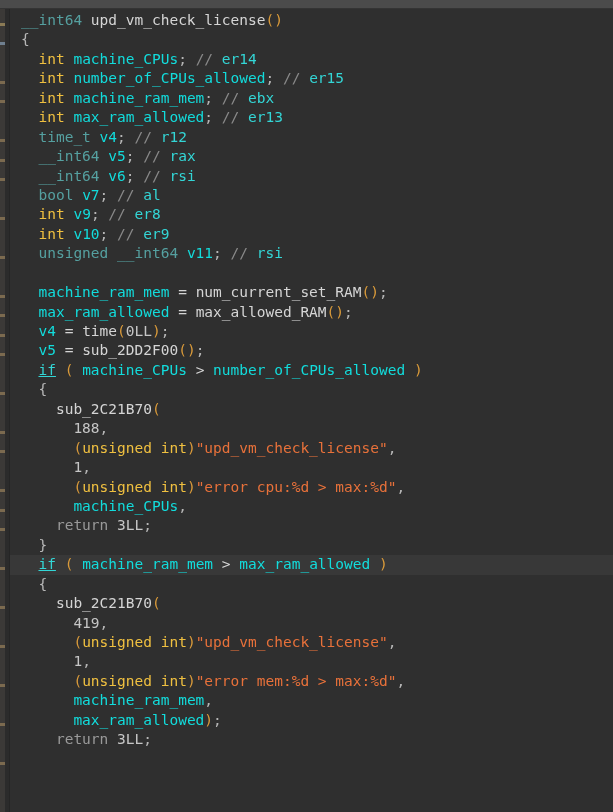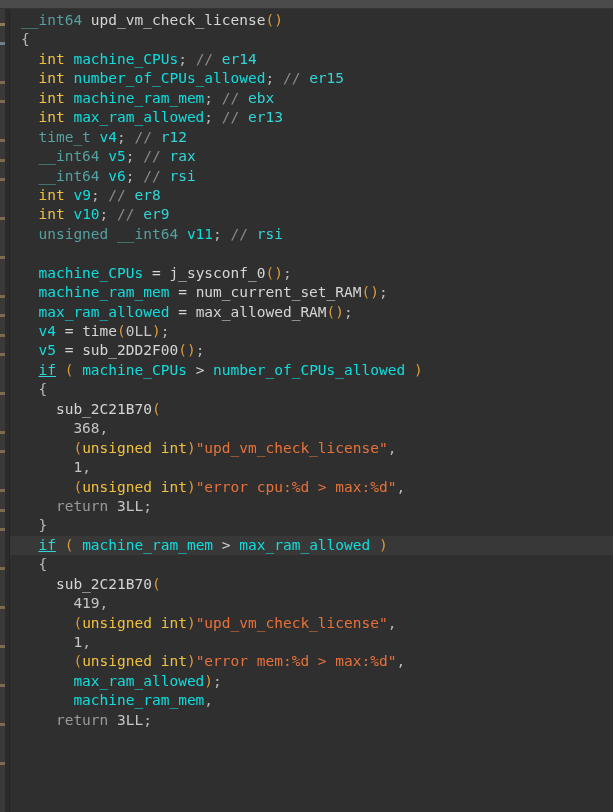--- a/index.html
+++ b/index.html
@@ -147,45 +147,46 @@
     <div class="code-area" id="code-area">
         <div class="code-line"><span class="t-type">__int64</span><span class="t-plain"> </span><span class="t-func">upd_vm_check_license</span><span class="t-punct">()</span></div>
         <div class="code-line"><span class="t-plain">{</span></div>
         <div class="code-line"><span class="t-plain">  </span><span class="t-kw">int</span><span class="t-plain"> </span><span class="t-var">machine_CPUs</span><span class="t-plain">; </span><span class="t-comment">// </span><span class="t-reg">er14</span></div>
         <div class="code-line"><span class="t-plain">  </span><span class="t-kw">int</span><span class="t-plain"> </span><span class="t-var">number_of_CPUs_allowed</span><span class="t-plain">; </span><span class="t-comment">// </span><span class="t-reg">er15</span></div>
         <div class="code-line"><span class="t-plain">  </span><span class="t-kw">int</span><span class="t-plain"> </span><span class="t-var">machine_ram_mem</span><span class="t-plain">; </span><span class="t-comment">// </span><span class="t-reg">ebx</span></div>
         <div class="code-line"><span class="t-plain">  </span><span class="t-kw">int</span><span class="t-plain"> </span><span class="t-var">max_ram_allowed</span><span class="t-plain">; </span><span class="t-comment">// </span><span class="t-reg">er13</span></div>
         <div class="code-line"><span class="t-plain">  </span><span class="t-type">time_t</span><span class="t-plain"> </span><span class="t-var">v4</span><span class="t-plain">; </span><span class="t-comment">// </span><span class="t-reg">r12</span></div>
         <div class="code-line"><span class="t-plain">  </span><span class="t-type">__int64</span><span class="t-plain"> </span><span class="t-var">v5</span><span class="t-plain">; </span><span class="t-comment">// </span><span class="t-reg">rax</span></div>
         <div class="code-line"><span class="t-plain">  </span><span class="t-type">__int64</span><span class="t-plain"> </span><span class="t-var">v6</span><span class="t-plain">; </span><span class="t-comment">// </span><span class="t-reg">rsi</span></div>
+        <div class="code-line"><span class="t-plain">  </span><span class="t-type">bool</span><span class="t-plain"> </span><span class="t-var">v7</span><span class="t-plain">; </span><span class="t-comment">// </span><span class="t-reg">al</span></div>
         <div class="code-line"><span class="t-plain">  </span><span class="t-kw">int</span><span class="t-plain"> </span><span class="t-var">v9</span><span class="t-plain">; </span><span class="t-comment">// </span><span class="t-reg">er8</span></div>
         <div class="code-line"><span class="t-plain">  </span><span class="t-kw">int</span><span class="t-plain"> </span><span class="t-var">v10</span><span class="t-plain">; </span><span class="t-comment">// </span><span class="t-reg">er9</span></div>
         <div class="code-line"><span class="t-plain">  </span><span class="t-type">unsigned __int64</span><span class="t-plain"> </span><span class="t-var">v11</span><span class="t-plain">; </span><span class="t-comment">// </span><span class="t-reg">rsi</span></div>
         <div class="code-line">&nbsp;</div>
-        <div class="code-line"><span class="t-plain">  </span><span class="t-var">machine_CPUs</span><span class="t-plain"> </span><span class="t-op">=</span><span class="t-plain"> </span><span class="t-func">j_sysconf_0</span><span class="t-punct">()</span><span class="t-plain">;</span></div>
         <div class="code-line"><span class="t-plain">  </span><span class="t-var">machine_ram_mem</span><span class="t-plain"> </span><span class="t-op">=</span><span class="t-plain"> </span><span class="t-func">num_current_set_RAM</span><span class="t-punct">()</span><span class="t-plain">;</span></div>
         <div class="code-line"><span class="t-plain">  </span><span class="t-var">max_ram_allowed</span><span class="t-plain"> </span><span class="t-op">=</span><span class="t-plain"> </span><span class="t-func">max_allowed_RAM</span><span class="t-punct">()</span><span class="t-plain">;</span></div>
         <div class="code-line"><span class="t-plain">  </span><span class="t-var">v4</span><span class="t-plain"> </span><span class="t-op">=</span><span class="t-plain"> </span><span class="t-func">time</span><span class="t-punct">(</span><span class="t-num">0LL</span><span class="t-punct">)</span><span class="t-plain">;</span></div>
         <div class="code-line"><span class="t-plain">  </span><span class="t-var">v5</span><span class="t-plain"> </span><span class="t-op">=</span><span class="t-plain"> </span><span class="t-func">sub_2DD2F00</span><span class="t-punct">()</span><span class="t-plain">;</span></div>
         <div class="code-line"><span class="t-plain">  </span><span class="t-flow">if</span><span class="t-plain"> </span><span class="t-punct">(</span><span class="t-plain"> </span><span class="t-var">machine_CPUs</span><span class="t-plain"> </span><span class="t-op">&gt;</span><span class="t-plain"> </span><span class="t-var">number_of_CPUs_allowed</span><span class="t-plain"> </span><span class="t-punct">)</span></div>
         <div class="code-line"><span class="t-plain">  {</span></div>
         <div class="code-line"><span class="t-plain">    </span><span class="t-func">sub_2C21B70</span><span class="t-punct">(</span></div>
-        <div class="code-line"><span class="t-plain">      </span><span class="t-num">368</span><span class="t-plain">,</span></div>
+        <div class="code-line"><span class="t-plain">      </span><span class="t-num">188</span><span class="t-plain">,</span></div>
         <div class="code-line"><span class="t-plain">      </span><span class="t-punct">(</span><span class="t-kw">unsigned int</span><span class="t-punct">)</span><span class="t-str">"upd_vm_check_license"</span><span class="t-plain">,</span></div>
         <div class="code-line"><span class="t-plain">      </span><span class="t-num">1</span><span class="t-plain">,</span></div>
         <div class="code-line"><span class="t-plain">      </span><span class="t-punct">(</span><span class="t-kw">unsigned int</span><span class="t-punct">)</span><span class="t-str">"error cpu:%d &gt; max:%d"</span><span class="t-plain">,</span></div>
+        <div class="code-line"><span class="t-plain">      </span><span class="t-var">machine_CPUs</span><span class="t-plain">,</span></div>
         <div class="code-line"><span class="t-plain">    </span><span class="t-ctrl">return</span><span class="t-plain"> </span><span class="t-num">3LL</span><span class="t-plain">;</span></div>
         <div class="code-line"><span class="t-plain">  }</span></div>
         <div class="code-line current"><span class="t-plain">  </span><span class="t-flow">if</span><span class="t-plain"> </span><span class="t-punct">(</span><span class="t-plain"> </span><span class="t-var">machine_ram_mem</span><span class="t-plain"> </span><span class="t-op">&gt;</span><span class="t-plain"> </span><span class="t-var">max_ram_allowed</span><span class="t-plain"> </span><span class="t-punct">)</span></div>
         <div class="code-line"><span class="t-plain">  {</span></div>
         <div class="code-line"><span class="t-plain">    </span><span class="t-func">sub_2C21B70</span><span class="t-punct">(</span></div>
         <div class="code-line"><span class="t-plain">      </span><span class="t-num">419</span><span class="t-plain">,</span></div>
         <div class="code-line"><span class="t-plain">      </span><span class="t-punct">(</span><span class="t-kw">unsigned int</span><span class="t-punct">)</span><span class="t-str">"upd_vm_check_license"</span><span class="t-plain">,</span></div>
         <div class="code-line"><span class="t-plain">      </span><span class="t-num">1</span><span class="t-plain">,</span></div>
         <div class="code-line"><span class="t-plain">      </span><span class="t-punct">(</span><span class="t-kw">unsigned int</span><span class="t-punct">)</span><span class="t-str">"error mem:%d &gt; max:%d"</span><span class="t-plain">,</span></div>
+        <div class="code-line"><span class="t-plain">      </span><span class="t-var">machine_ram_mem</span><span class="t-plain">,</span></div>
         <div class="code-line"><span class="t-plain">      </span><span class="t-var">max_ram_allowed</span><span class="t-punct">)</span><span class="t-plain">;</span></div>
-        <div class="code-line"><span class="t-plain">      </span><span class="t-var">machine_ram_mem</span><span class="t-plain">,</span></div>
         <div class="code-line"><span class="t-plain">    </span><span class="t-ctrl">return</span><span class="t-plain"> </span><span class="t-num">3LL</span><span class="t-plain">;</span></div>
       </div>
 
   </div>
 
 </div>
 
 </body></html>

